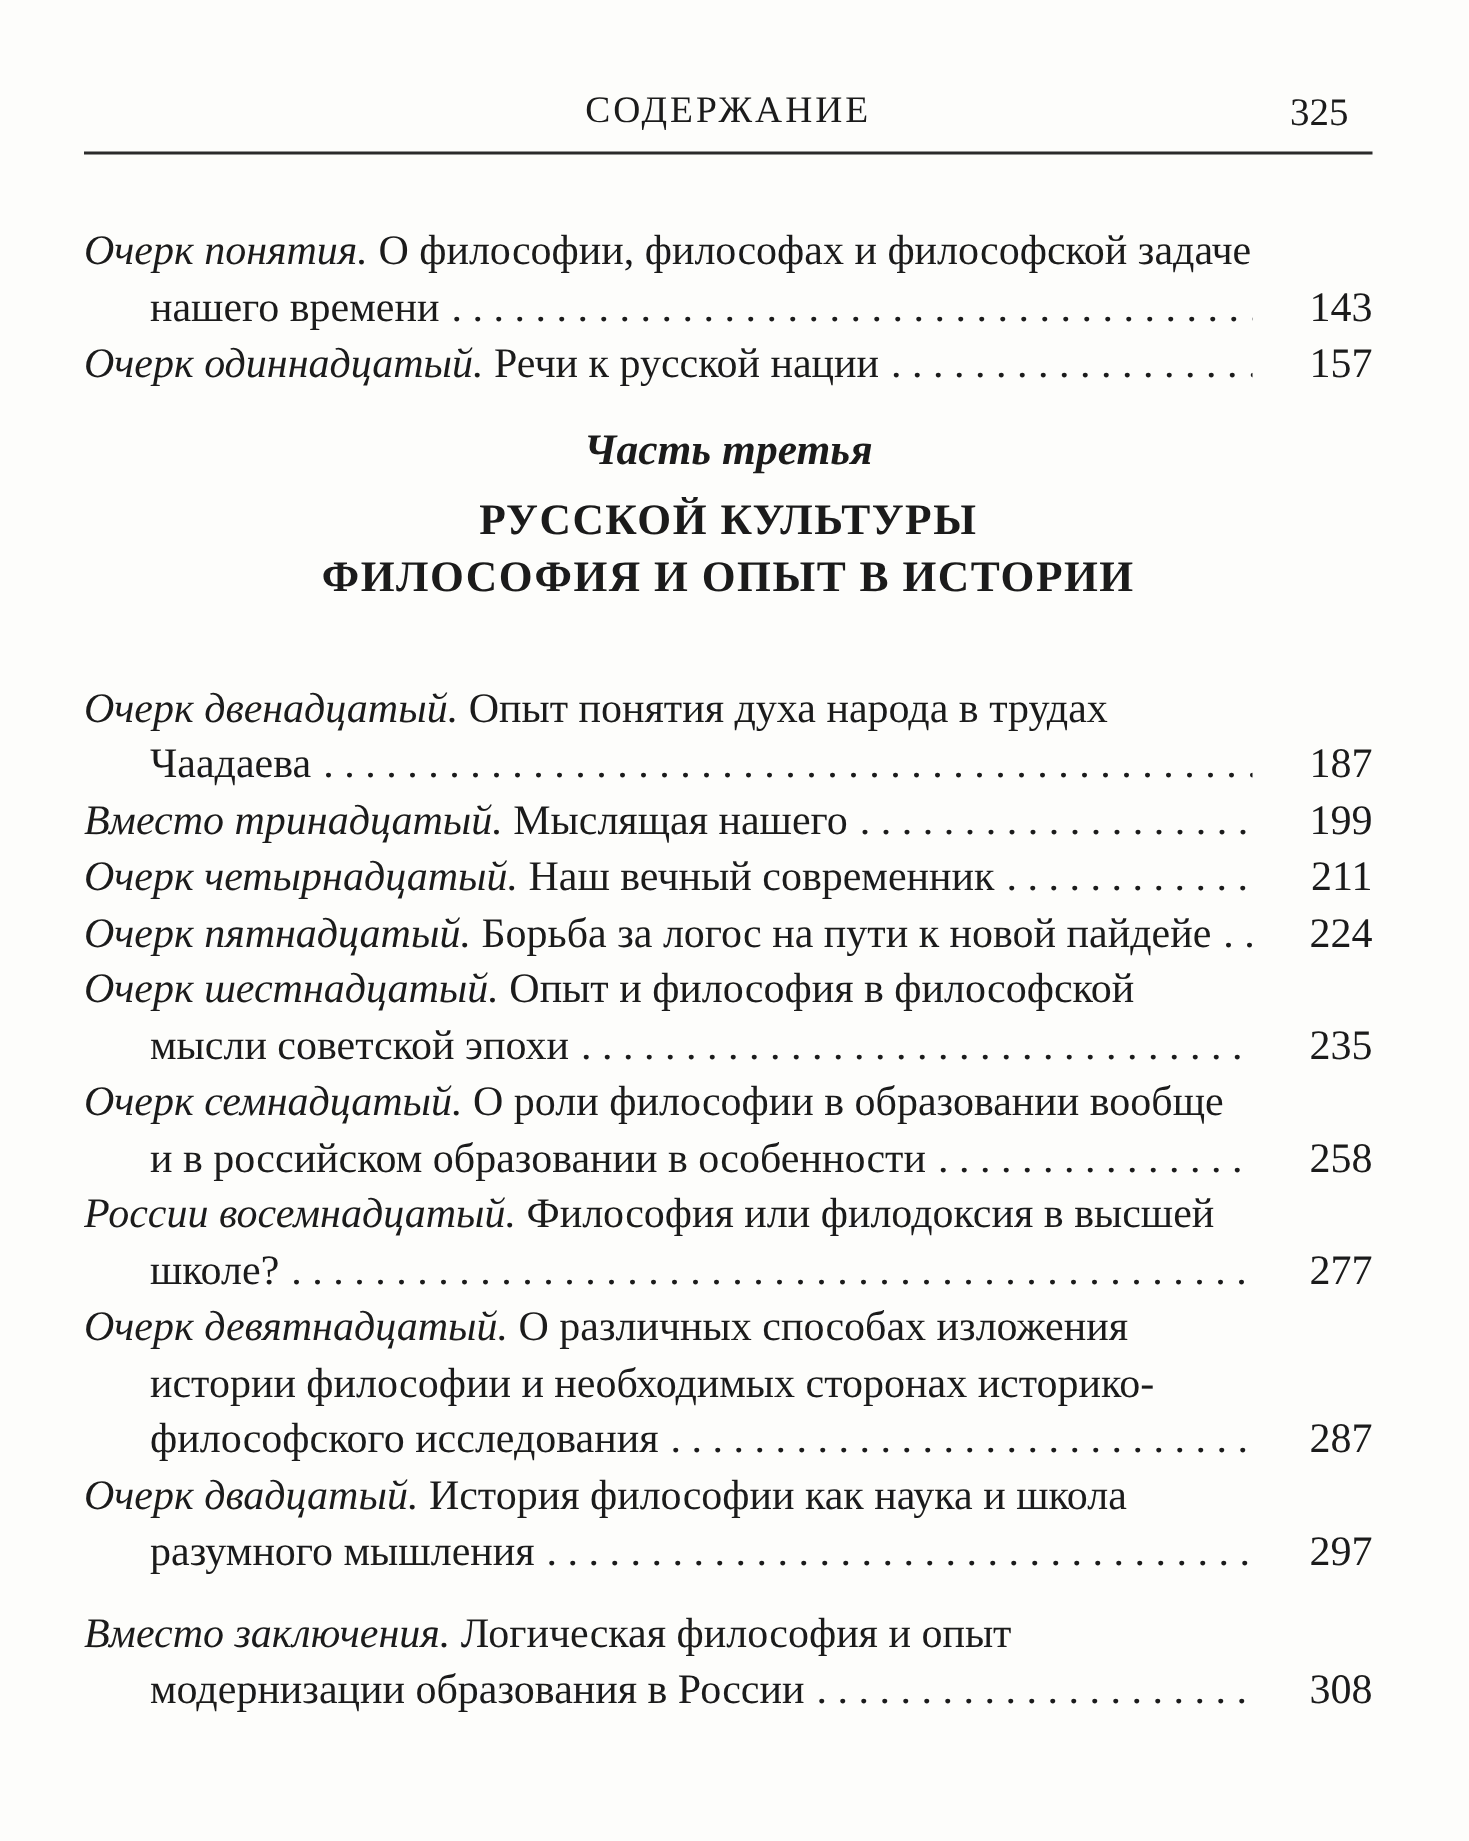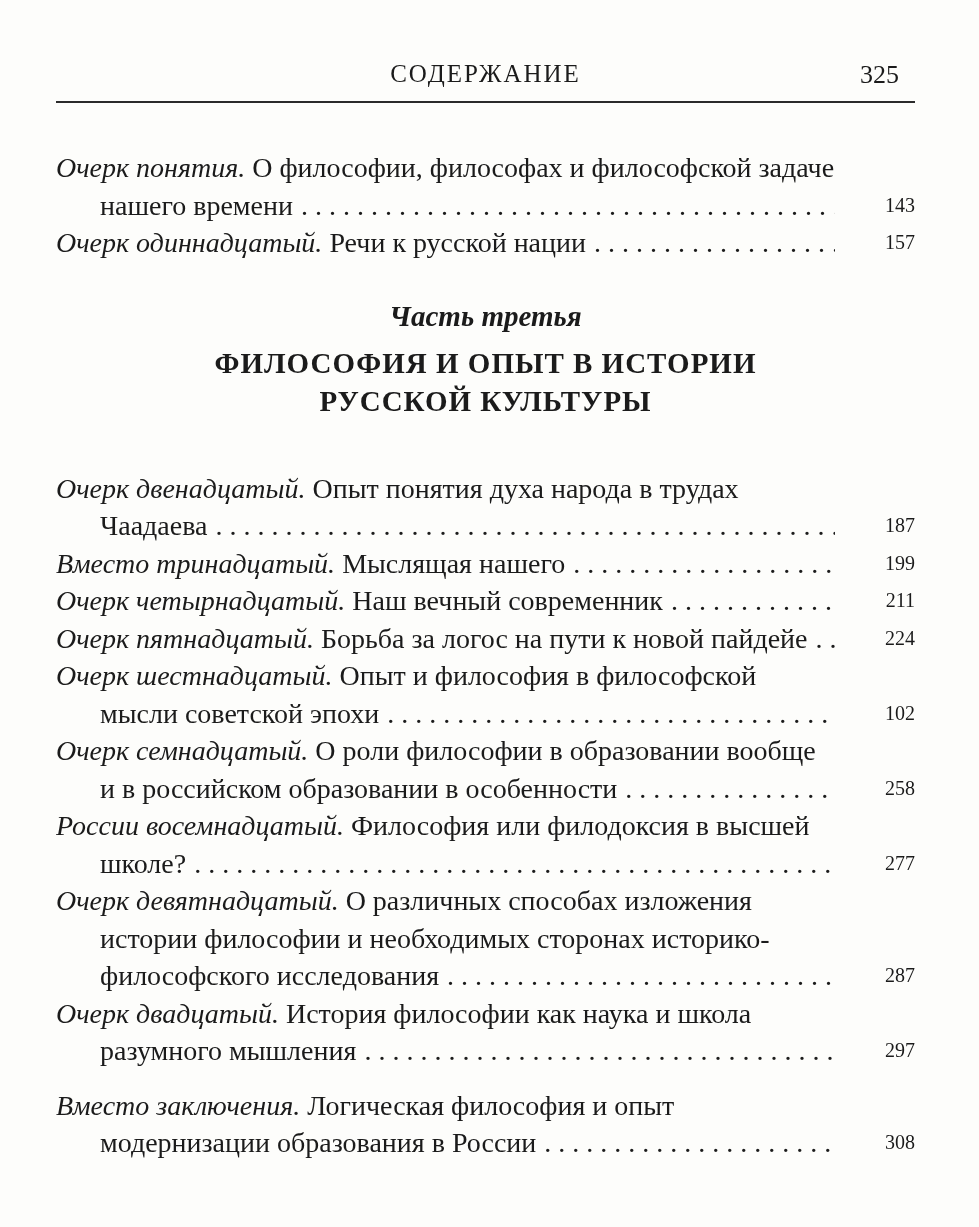--- a/index.html
+++ b/index.html
@@ -55,26 +55,26 @@
   .entry-text::after {
     content: " . . . . . . . . . . . . . . . . . . . . . . . . . . . . . . . . . . . . . . . . . . . . . . . . . . . . . . . . . . . . . . . . . . . . . .";
     position: absolute;
     white-space: nowrap;
     padding-left: 8px;
     text-indent: 0;
     color: #1b1b1b;
   }
   .entry-page {
     text-align: right;
-    font-size: 20px;
+    font-size: 28px;
   }
   .lead { font-style: italic; }
   .part-block {
     text-align: center;
-    margin-top: 38px;
+    margin-top: 22px;
     margin-bottom: 50px;
   }
   .part-kicker {
     font-size: 29px;
     font-weight: bold;
     font-style: italic;
   }
   .part-title {
     margin-top: 11px;
     font-size: 29px;
@@ -102,22 +102,22 @@
     </div>
     <div class="entry">
       <span class="entry-text"><i class="lead">Очерк одиннадцатый.</i> <span class="entry-title">Речи к русской нации</span></span>
       <span class="entry-page">157</span>
     </div>
   </section>
 
   <section class="part-block">
     <div class="part-kicker">Часть третья</div>
     <div class="part-title">
+      <div>РУССКОЙ КУЛЬТУРЫ</div>
       <div>ФИЛОСОФИЯ И ОПЫТ В ИСТОРИИ</div>
-      <div>РУССКОЙ КУЛЬТУРЫ</div>
     </div>
   </section>
 
   <section class="toc-main">
     <div class="entry">
       <span class="entry-text"><i class="lead">Очерк двенадцатый.</i> <span class="entry-title">Опыт понятия духа народа в трудах Чаадаева</span></span>
       <span class="entry-page">187</span>
     </div>
     <div class="entry">
       <span class="entry-text"><i class="lead">Вместо тринадцатый.</i> <span class="entry-title">Мыслящая нашего</span></span>
@@ -126,21 +126,21 @@
     <div class="entry">
       <span class="entry-text"><i class="lead">Очерк четырнадцатый.</i> <span class="entry-title">Наш вечный современник</span></span>
       <span class="entry-page">211</span>
     </div>
     <div class="entry">
       <span class="entry-text"><i class="lead">Очерк пятнадцатый.</i> <span class="entry-title">Борьба за логос на пути к новой пайдейе</span></span>
       <span class="entry-page">224</span>
     </div>
     <div class="entry">
       <span class="entry-text"><i class="lead">Очерк шестнадцатый.</i> <span class="entry-title">Опыт и философия в философской мысли советской эпохи</span></span>
-      <span class="entry-page">102</span>
+      <span class="entry-page">235</span>
     </div>
     <div class="entry">
       <span class="entry-text"><i class="lead">Очерк семнадцатый.</i> <span class="entry-title">О роли философии в образовании вообще и в российском образовании в особенности</span></span>
       <span class="entry-page">258</span>
     </div>
     <div class="entry">
       <span class="entry-text"><i class="lead">России восемнадцатый.</i> <span class="entry-title">Философия или филодоксия в высшей школе?</span></span>
       <span class="entry-page">277</span>
     </div>
     <div class="entry">

